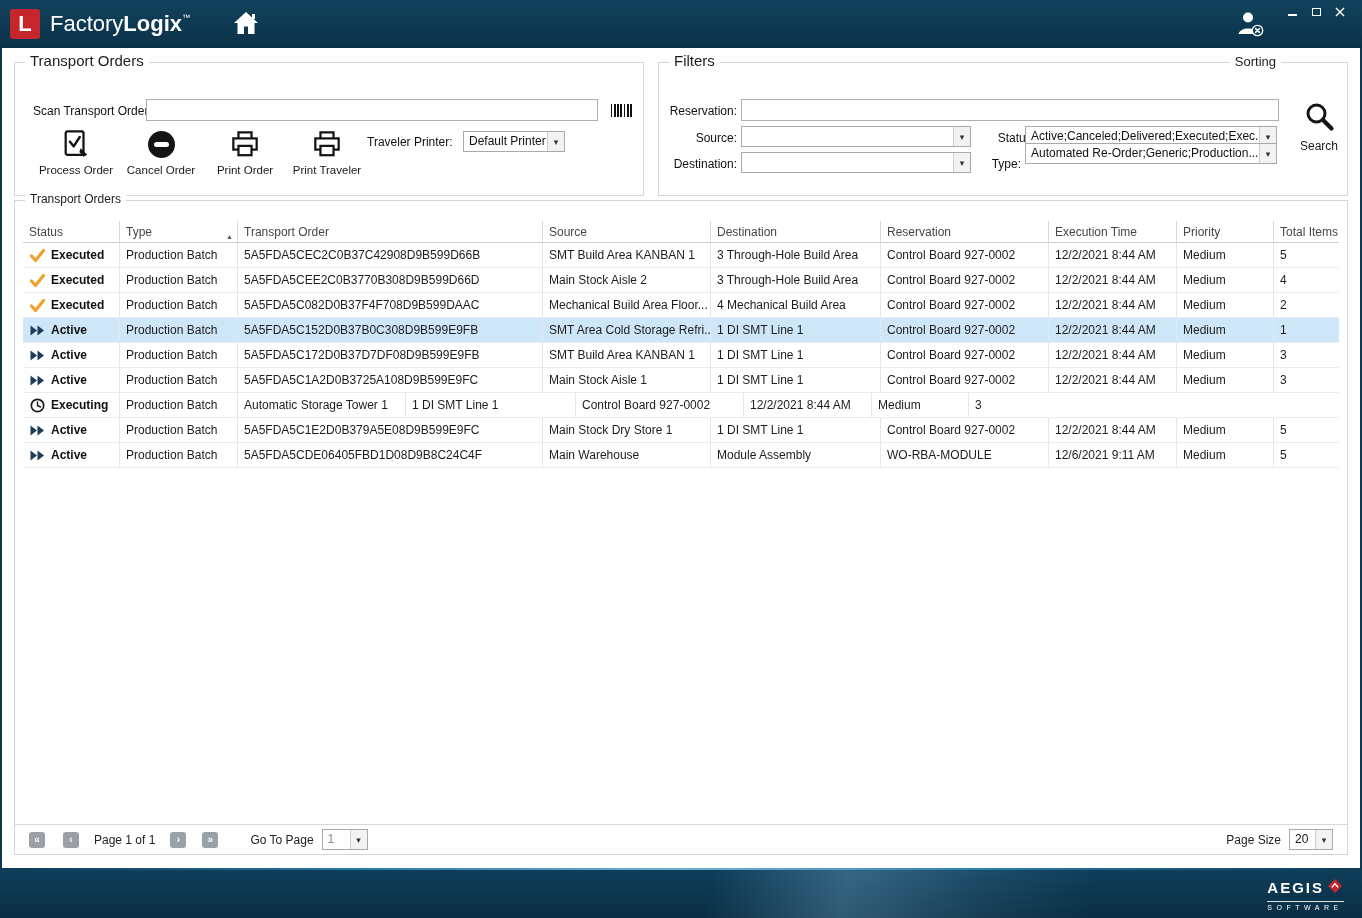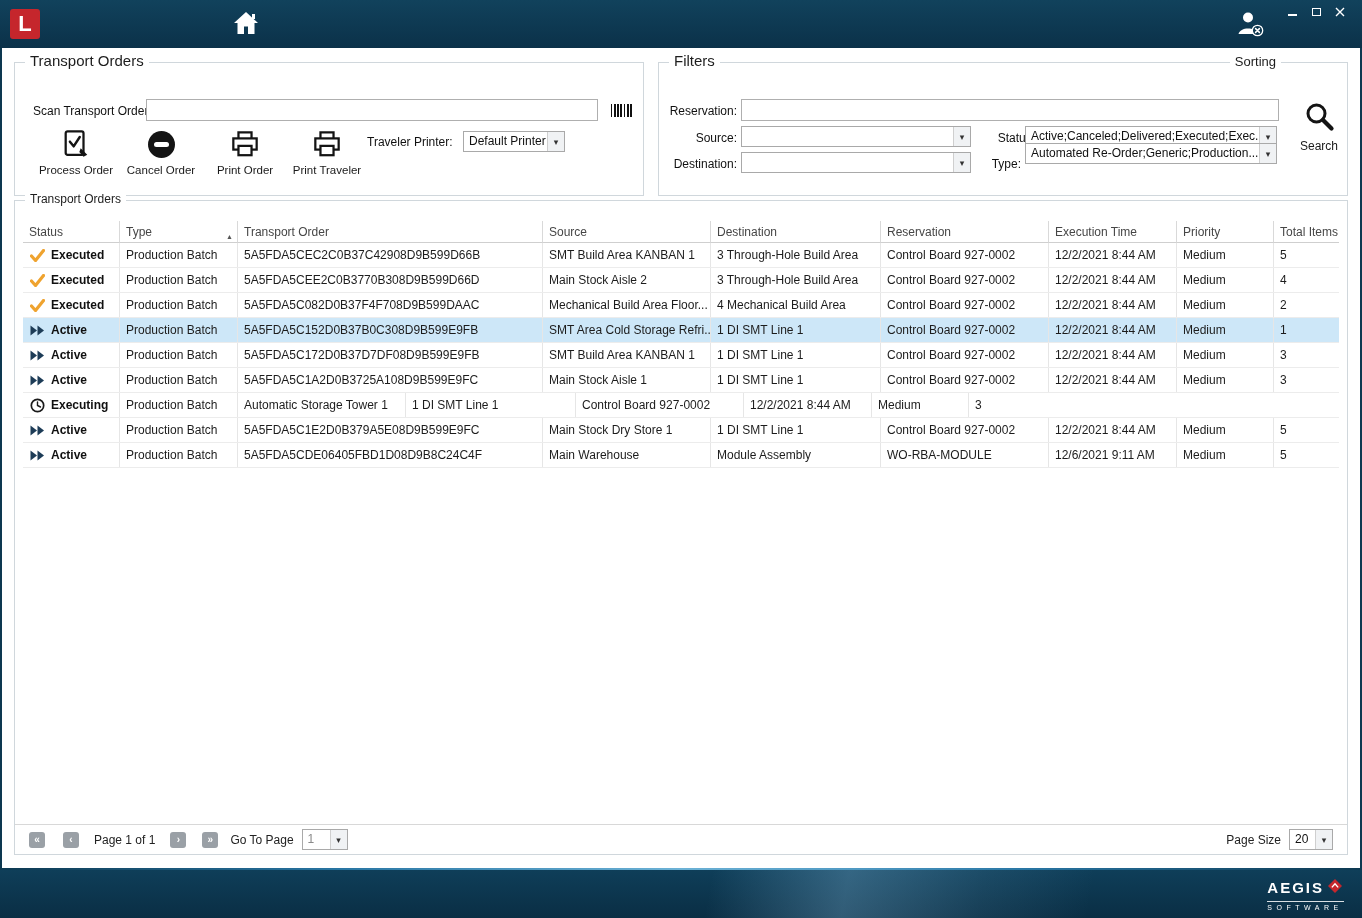--- a/index.html
+++ b/index.html
@@ -169,20 +169,25 @@
     border-top: 1px solid rgba(255,255,255,0.85); padding-top: 2px;
   }
 </style>
 </head>
 <body>
 
 <div class="titlebar">
   <div class="logo-square">
     <span>L</span>
   </div>
+  <div class="app-name">
+    <span class="f1">Factory</span>
+      <span class="f2">Logix</span>
+      <span class="tm">™</span>
+  </div>
   <div class="home-btn">
     <span><svg width="26" height="24" viewBox="0 0 26 24">
           <path d="M13 1 L25 12 H21.5 V23 H15 V15.5 H11 V23 H4.5 V12 H1 Z" fill="#ffffff"></path>
           <rect x="19" y="3" width="3" height="5" fill="#ffffff"></rect>
         </svg></span>
   </div>
   <div class="user-btn">
     <span><svg width="28" height="26" viewBox="0 0 28 26">
           <circle cx="12" cy="6.5" r="5" fill="#fff"></circle>
           <path d="M2.5 23 C4 15.5 20 15.5 21.5 23 Z" fill="#fff"></path>
@@ -484,21 +489,21 @@
   </div>
         </div>
     </div>
 
     <div class="pager">
       <span class="pgbtn pg-first"></span>
       <span class="pgbtn pg-prev" style="margin-left:18px;"></span>
       <span style="margin-left:15px;">Page 1 of 1</span>
       <span class="pgbtn pg-next" style="margin-left:15px;"></span>
       <span class="pgbtn pg-last" style="margin-left:16px;"></span>
-      <span style="margin-left:12px;">Go To Page</span>
+      <span style="margin-left:32px;">Go To Page</span>
       <div class="combo goto-combo" style="margin-left:8px;">
         <span class="combo-value">1</span>
         <span class="combo-btn"></span>
       </div>
       <span style="margin-left:auto;">Page Size</span>
       <div class="combo pagesize-combo" style="margin-left:8px;">
         <span class="combo-value" style="color:#111;">20</span>
         <span class="combo-btn"></span>
       </div>
     </div>

